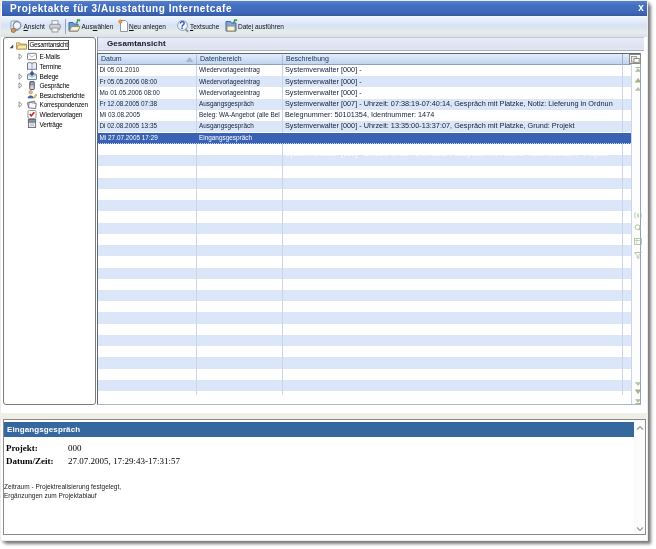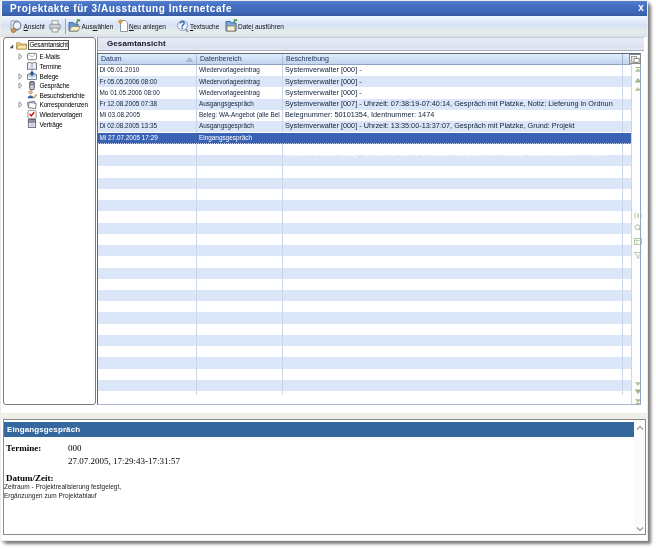--- a/index.html
+++ b/index.html
@@ -255,17 +255,17 @@
 <div class="a" style="left:7px;top:424px;font-size:8px;font-weight:bold;line-height:12px;color:#fff;letter-spacing:0.1px">Eingangsgespräch</div>
 
 <div class="a" style="left:634px;top:420px;width:11px;height:114px;background:#fbfbfb"></div>
 <svg class="a" style="left:636px;top:425px" width="8" height="6" viewBox="0 0 8 6">
     <path d="M1 4.5 L4 1.5 L7 4.5" fill="none" stroke="#9a9a9a" stroke-width="1.2"></path>
   </svg>
 <svg class="a" style="left:636px;top:526px" width="8" height="6" viewBox="0 0 8 6">
     <path d="M1 1.5 L4 4.5 L7 1.5" fill="none" stroke="#9a9a9a" stroke-width="1.2"></path>
   </svg>
 
-<div class="a" style="left:6px;top:443px;font-family:'Liberation Serif',serif;font-size:9px;font-weight:bold;line-height:10px;color:#000">Termine:</div>
+<div class="a" style="left:6px;top:443px;font-family:'Liberation Serif',serif;font-size:9px;font-weight:bold;line-height:10px;color:#000">Projekt:</div>
 <div class="a" style="left:68px;top:443px;font-family:'Liberation Serif',serif;font-size:9px;line-height:10px;color:#000">000</div>
-<div class="a" style="left:6px;top:473px;font-family:'Liberation Serif',serif;font-size:9px;font-weight:bold;line-height:10px;color:#000">Datum/Zeit:</div>
+<div class="a" style="left:6px;top:456px;font-family:'Liberation Serif',serif;font-size:9px;font-weight:bold;line-height:10px;color:#000">Datum/Zeit:</div>
 <div class="a" style="left:68px;top:456px;font-family:'Liberation Serif',serif;font-size:9px;line-height:10px;color:#000">27.07.2005, 17:29:43-17:31:57</div>
 <div class="a" style="left:4px;top:481.5px;font-size:6.5px;line-height:9.7px;color:#222">Zeitraum - Projektrealisierung festgelegt,<br>Ergänzungen zum Projektablauf</div>
 
 </body></html>

